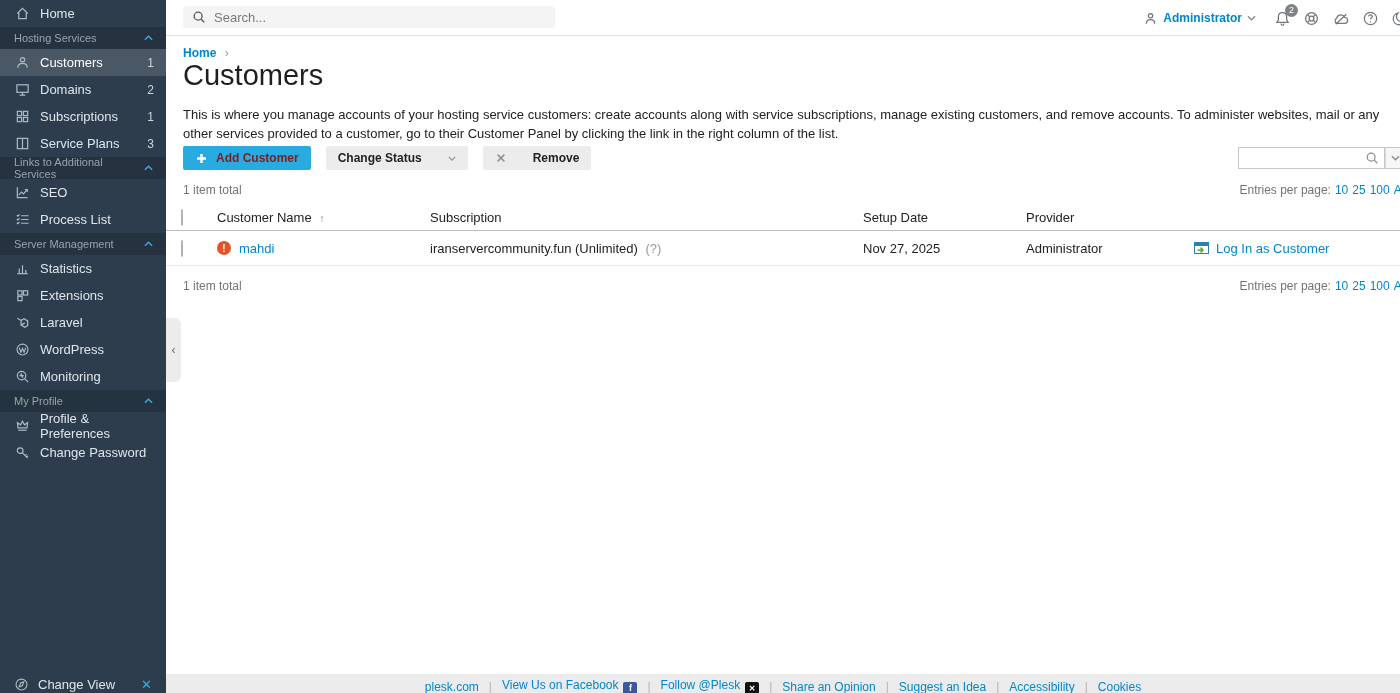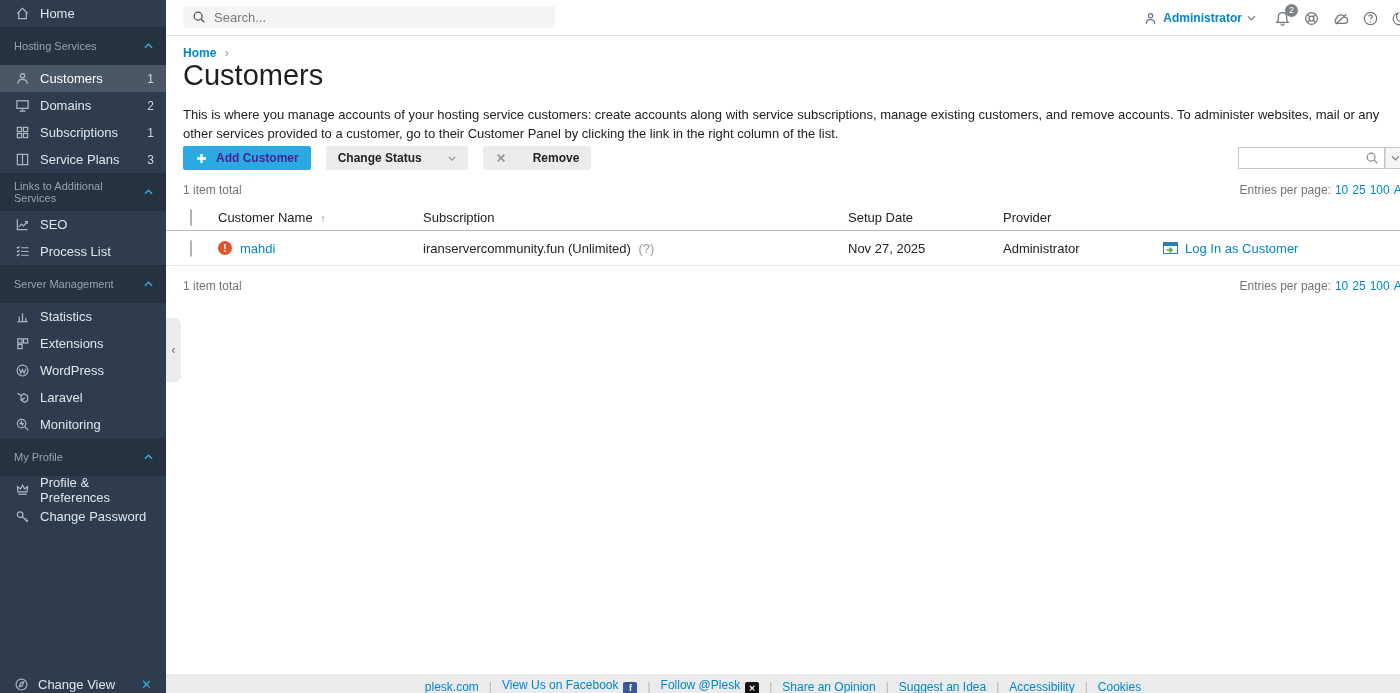--- a/index.html
+++ b/index.html
@@ -8,21 +8,21 @@
   a { text-decoration:none; }
 
   
   .sidebar { position:absolute; left:0; top:0; width:166px; height:693px; background:#2d3d4e; z-index:2; }
   .logo { position:relative; height:48px; padding:11px 0 0 15px; color:#fff; font-size:24px; letter-spacing:1px; font-weight:400; }
   .logo-underline { position:absolute; left:17px; top:37px; width:11px; height:3px; background:#35b2dc; }
   .nav-item { display:flex; align-items:center; height:27px; padding:0 12px 0 14px; gap:10px; color:#dfe5ea; cursor:pointer; }
   .nav-item.active { background:#4a5765; color:#fff; }
   .nav-item .ico { width:16px; height:16px; display:flex; align-items:center; justify-content:center; color:#adb9c2; flex:0 0 16px; }
   .nav-item .cnt { margin-left:auto; font-size:12px; color:#cdd5db; }
-  .nav-section { display:flex; align-items:center; justify-content:space-between; height:38px; padding:0 13px 0 14px; background:#253340; color:#97a4af; font-size:11px; cursor:pointer; }
+  .nav-section { display:flex; align-items:center; justify-content:space-between; height:22px; padding:0 13px 0 14px; background:#253340; color:#97a4af; font-size:11px; cursor:pointer; }
   .nav-section .chev { color:#3aa9e0; }
   .change-view { position:absolute; left:0; bottom:-7px; width:166px; height:32px; display:flex; align-items:center; gap:9px; padding:0 14px; color:#dfe5ea; cursor:pointer; }
   .change-view .ico { color:#adb9c2; display:flex; }
   .change-view .x { margin-left:auto; color:#35b2dc; font-size:13px; }
 
   .collapse-handle { position:absolute; left:166px; top:318px; width:15px; height:64px; background:#ececec; border-radius:0 6px 6px 0; display:flex; align-items:center; justify-content:center; color:#6b6b6b; font-size:12px; z-index:3; cursor:pointer; }
 
   
   .topbar { position:absolute; left:166px; top:0; right:0; height:36px; background:#fff; border-bottom:1px solid #e2e2e2; }
   .searchbox { position:absolute; left:17px; top:6px; width:372px; height:22px; }
@@ -38,36 +38,36 @@
   
   .main { position:absolute; left:166px; top:36px; right:0; bottom:19px; background:#fff; }
   .breadcrumb { position:absolute; left:17px; top:10px; font-size:12px; font-weight:bold; }
   .breadcrumb a { color:#0087cd; }
   .breadcrumb .sep { color:#9a9a9a; margin-left:5px; font-weight:normal; }
   .page-title { position:absolute; left:17px; top:23px; font-size:29px; font-weight:400; color:#1f1f1f; }
   .page-desc { position:absolute; left:17px; top:70px; right:2px; font-size:13px; line-height:1.45; color:#222; }
 
   .toolbar { position:absolute; left:17px; top:110px; display:flex; gap:15px; }
   .btn { display:inline-flex; align-items:center; gap:8px; height:24px; padding:0 12px; border:none; border-radius:2px; font-size:12px; font-weight:bold; font-family:inherit; cursor:pointer; }
-  .btn-primary { background:#29abe2; color:#4c1d95; }
+  .btn-primary { background:#29abe2; color:#7f1d1d; }
   .btn-default { background:#ececec; color:#222;gap:26px; }
   .btn .caret, .btn .xico { color:#8e9398; display:flex; }
 
   .filter { position:absolute; left:1072px; top:111px; display:flex; }
   .filter .fwrap { position:relative; }
   .filter input { width:147px; height:22px; border:1px solid #c6c6c6; padding:0 26px 0 8px; font-size:12px; font-family:inherit; outline:none; }
   .filter .mag { position:absolute; right:6px; top:4px; color:#8b8b8b; }
   .filter .dd { width:20px; height:22px; border:1px solid #c6c6c6; border-left:1px solid #d9d9d9; background:#f6f6f6; display:flex; align-items:center; justify-content:center; color:#888; cursor:pointer; }
 
   .list-info { position:absolute; left:17px; font-size:12px; color:#737373; }
   .info-top { top:147px; } .info-bottom { top:243px; }
   .entries { position:absolute; right:-7px; font-size:12px; color:#737373; white-space:nowrap; }
   .entries a { color:#0087cd; margin-left:4px; }
 
-  .grid-row { position:absolute; left:0; right:0; display:grid; grid-template-columns:35px 205px 425px 155px 160px 1fr; padding-left:17px; align-items:center; }
+  .grid-row { position:absolute; left:0; right:0; display:grid; grid-template-columns:35px 205px 425px 155px 160px 1fr; padding-left:8px; align-items:center;gap:8px; }
   .thead { top:169px; height:26px; border-bottom:1px solid #bbbbbb; font-size:13px; color:#222; }
   .trow  { top:195px; height:35px; border-bottom:1px solid #e8e8e8; font-size:13px; }
   .cb { width:13px; height:13px; border:1px solid #b3b3b3; border-radius:2px; background:#fff; margin-left:7px; cursor:pointer; }
   .sort { color:#8a8a8a; font-size:11px; margin-left:4px; }
   .namecell { display:flex; align-items:center; gap:8px; }
   .warn { width:14px; height:14px; border-radius:50%; background:#e2552b; color:#fff; font-size:10px; font-weight:bold; display:flex; align-items:center; justify-content:center; flex:0 0 14px; }
   .link { color:#0087cd; cursor:pointer; }
   .hint { color:#9a9a9a; margin-left:4px; }
   .actioncell { display:flex; align-items:center; gap:7px; }
 
@@ -197,35 +197,35 @@
         <svg width="15" height="15" viewBox="0 0 16 16" fill="none" stroke="currentColor" stroke-width="1.3">
           <rect x="3" y="3" width="4.5" height="4.5"></rect>
           <rect x="9" y="3" width="4.5" height="4.5"></rect>
           <rect x="3" y="9" width="4.5" height="4.5"></rect>
         </svg>
       </span>
     <span>Extensions</span>
   </div>
   <div class="nav-item">
     <span class="ico">
+        <svg width="15" height="15" viewBox="0 0 16 16" fill="none" stroke="currentColor" stroke-width="1.3">
+          <path d="M2.5 3.5l4 2.3v5l4 2.3 3-1.8v-5L9.5 4l-3 1.8"></path>
+          <path d="M6.5 10.8l4-2.4"></path>
+        </svg>
+      </span>
+    <span>Laravel</span>
+  </div>
+  <div class="nav-item">
+    <span class="ico">
         <svg width="15" height="15" viewBox="0 0 16 16" fill="none" stroke="currentColor" stroke-width="1.2">
           <circle cx="8" cy="8" r="5.8"></circle>
           <path d="M4.5 6l1.8 5 1.7-4 1.7 4 1.8-5"></path>
         </svg>
       </span>
     <span>WordPress</span>
-  </div>
-  <div class="nav-item">
-    <span class="ico">
-        <svg width="15" height="15" viewBox="0 0 16 16" fill="none" stroke="currentColor" stroke-width="1.3">
-          <path d="M2.5 3.5l4 2.3v5l4 2.3 3-1.8v-5L9.5 4l-3 1.8"></path>
-          <path d="M6.5 10.8l4-2.4"></path>
-        </svg>
-      </span>
-    <span>Laravel</span>
   </div>
   <div class="nav-item">
     <span class="ico">
         <svg width="15" height="15" viewBox="0 0 16 16" fill="none" stroke="currentColor" stroke-width="1.3">
           <circle cx="7" cy="7" r="4.5"></circle>
           <path d="M10.3 10.3L14 14M4.8 7h1.2l.7-1.6 1 3.2.7-1.6h1"></path>
         </svg>
       </span>
     <span>Monitoring</span>
   </div>

